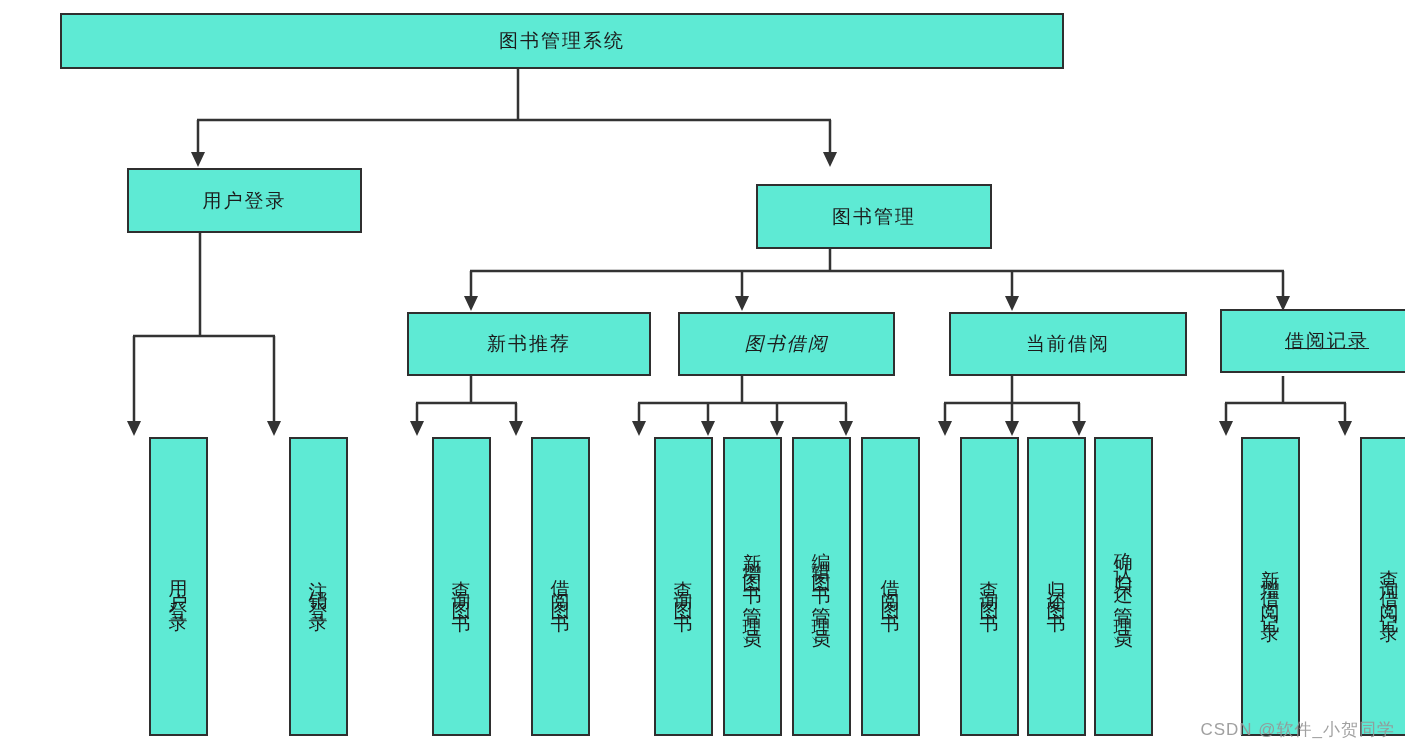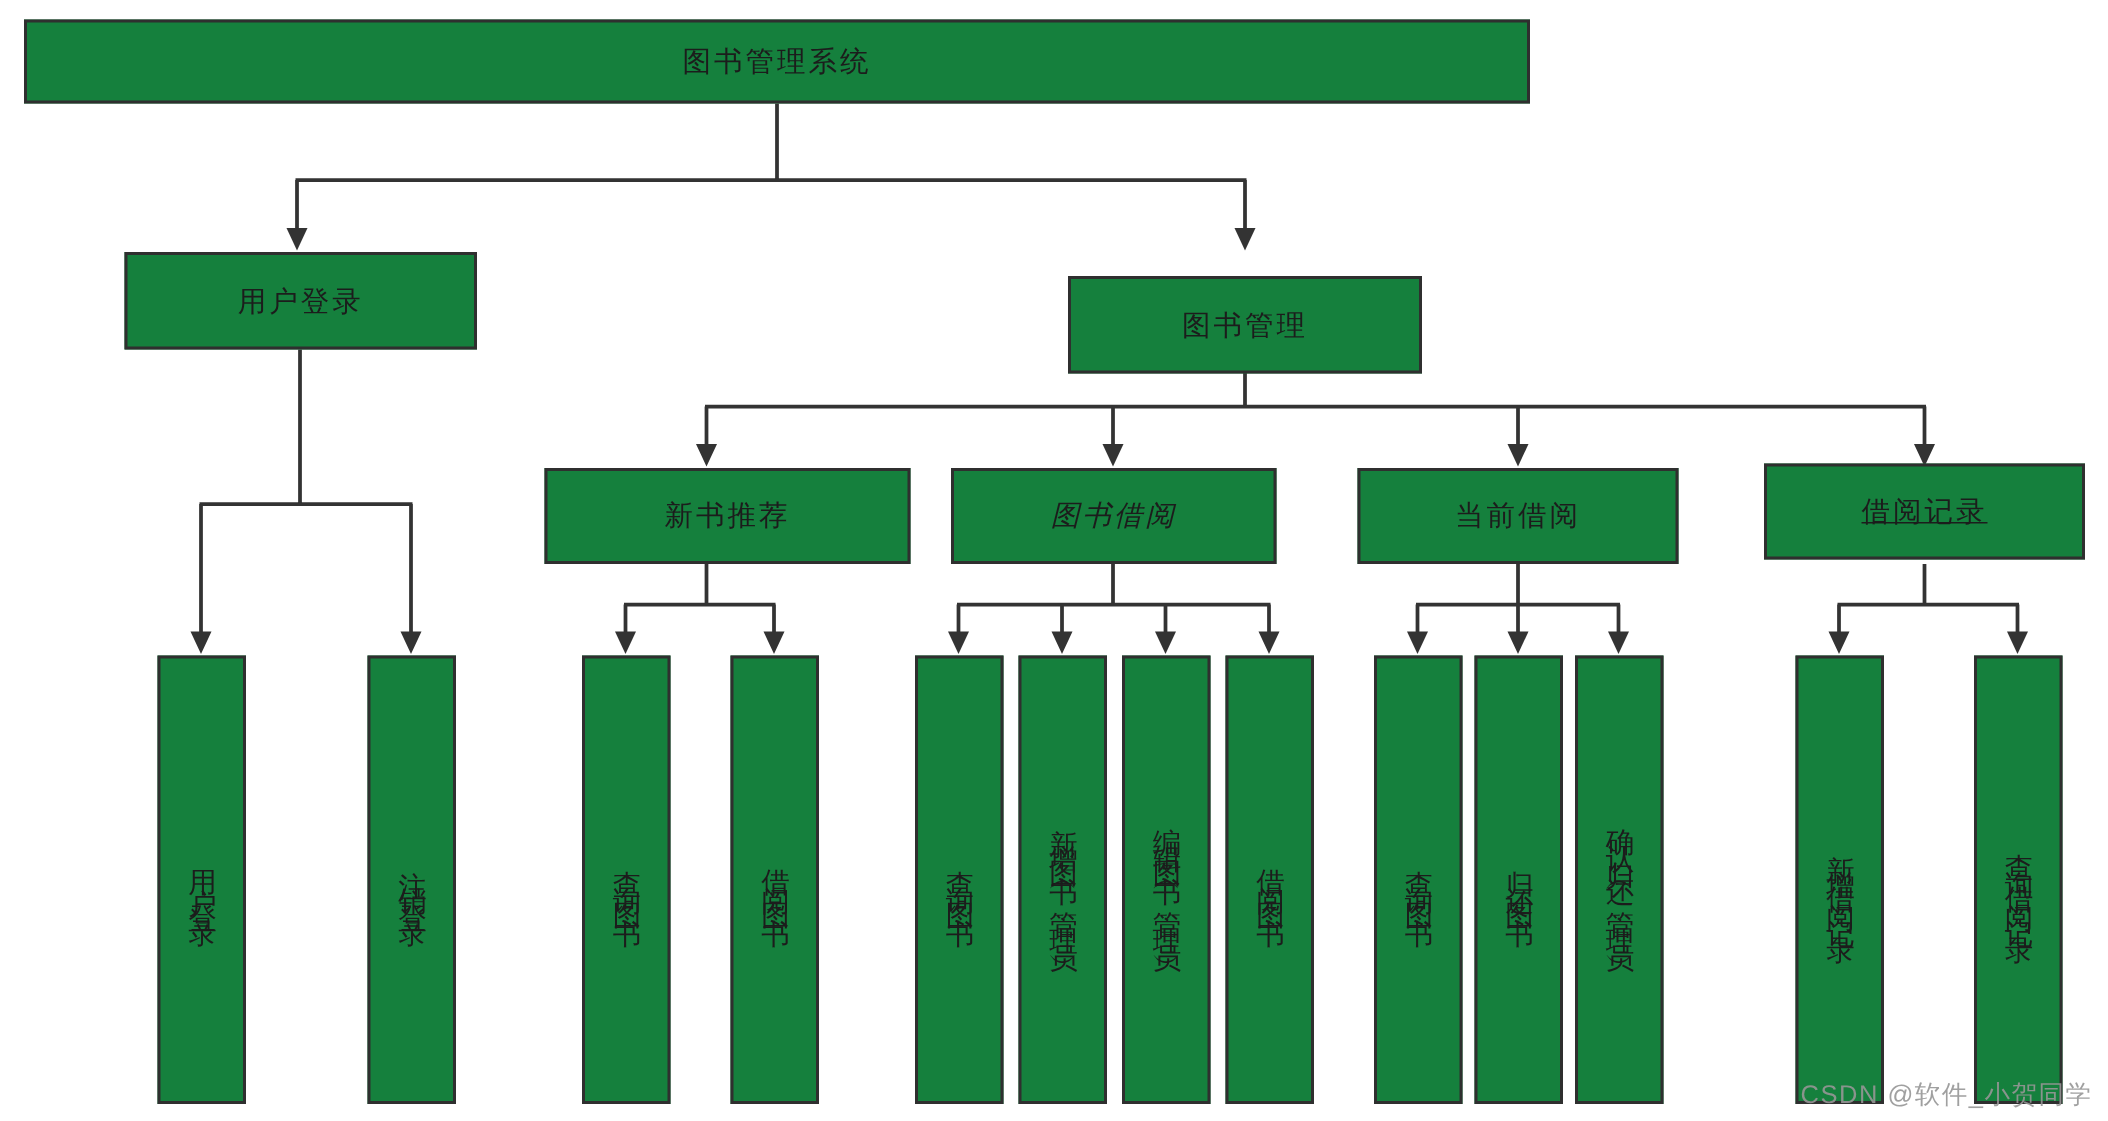--- a/index.html
+++ b/index.html
@@ -7,45 +7,46 @@
     position:relative;
     width:1405px;height:747px;
     background:#ffffff;
     font-family:"Liberation Sans","DejaVu Sans",sans-serif;
     overflow:hidden;
   }
   #connectors{position:absolute;left:0;top:0;z-index:1;}
   .box{
     position:absolute;
     box-sizing:border-box;
-    background:#15803d;
+    background:#5eead4;
     border:2.5px solid #2f2f2f;
     display:flex;
     align-items:center;
     justify-content:center;
     color:#1c1c1c;
     z-index:2;
+    margin-left:44px;
   }
   .h{font-size:19px;letter-spacing:2px;}
   .v{
     writing-mode:vertical-rl;
     font-size:19px;
     letter-spacing:11px;
     line-height:1;
     border-width:2px;
   }
   
   #n-root{left:16px;top:13px;width:1004px;height:56px;}
   
   #n-login{left:83px;top:168px;width:235px;height:65px;}
   #n-mgmt{left:712px;top:184px;width:236px;height:65px;}
   
   #n-nb{left:363px;top:312px;width:244px;height:64px;}
   #n-bb{left:634px;top:312px;width:217px;height:64px;font-style:italic;}
-  #n-cb{left:905px;top:312px;width:214px;height:64px;}
+  #n-cb{left:905px;top:312px;width:238px;height:64px;}
   #n-br{left:1176px;top:309px;width:214px;height:64px;text-decoration:underline;}
   
   .leaf{top:437px;width:59px;height:299px;}
   #l-user-login{left:105px;}
   #l-logout{left:245px;}
   #l-nb-query{left:388px;}
   #l-nb-borrow{left:487px;}
   #l-bb-query{left:610px;}
   #l-bb-add{left:679px;}
   #l-bb-edit{left:748px;}

